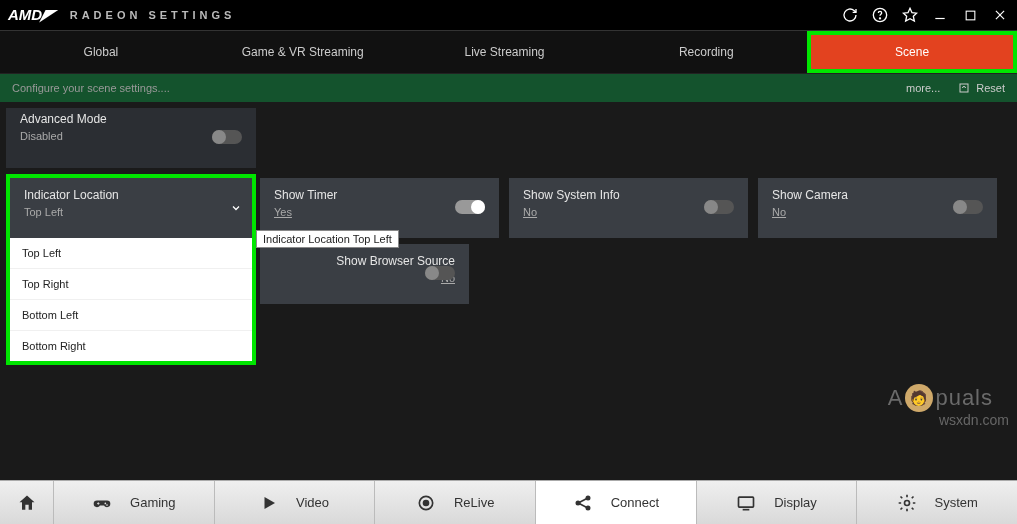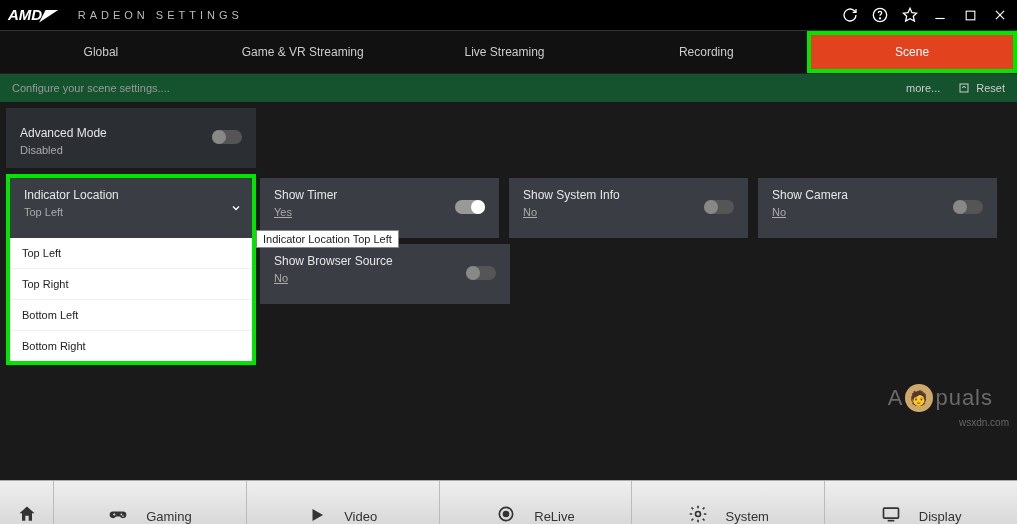--- a/index.html
+++ b/index.html
@@ -2,40 +2,40 @@
 <html><head>
 <meta charset="utf-8">
 <style>
   * { box-sizing: border-box; margin: 0; padding: 0; font-family: -apple-system, "Segoe UI", Arial, sans-serif; }
   body { background: #1a1a1a; color: #ccc; width: 1017px; height: 524px; overflow: hidden; position: relative; display: flex; flex-direction: column; }
 
   
   .titlebar { height: 30px; background: #000; display: flex; align-items: center; padding: 0 8px; }
   .amd-logo { color: #fff; font-weight: 900; font-size: 15px; letter-spacing: 0px; font-style: italic; }
   .amd-logo .arrow { display: inline-block; transform: skewX(-15deg); }
-  .app-title { color: #bbb; font-size: 11px; letter-spacing: 4px; margin-left: 24px; font-weight: 400; }
+  .app-title { color: #bbb; font-size: 11px; letter-spacing: 4px; margin-left: 16px; font-weight: 700; }
   .titlebar-spacer { flex: 1; }
   .title-icons { display: flex; align-items: center; gap: 12px; }
   .title-icon { color: #fff; width: 18px; height: 18px; display: flex; align-items: center; justify-content: center; font-size: 14px; cursor: pointer; }
 
   
   .toptabs { height: 44px; background: #111; display: flex; border-top: 1px solid #333; border-bottom: 1px solid #222; }
   .toptabs .tab { flex: 1; display: flex; align-items: center; justify-content: center; font-size: 12px; color: #ccc; cursor: pointer; position: relative; }
   .toptabs .tab.active { background: #e3421f; color: #fff; }
   .toptabs .tab.highlighted { border: 4px solid #00e600; }
 
   
   .secondarybar { height: 28px; background: #14532d; display: flex; align-items: center; padding: 0 12px; font-size: 11px; color: #999; }
   .secondarybar .spacer { flex: 1; }
   .secondarybar .more, .secondarybar .reset { color: #ccc; font-size: 11px; cursor: pointer; display: flex; align-items: center; gap: 6px; margin-left: 18px; }
 
   
   .content { flex: 1; background: #1a1a1a; padding: 6px; position: relative; }
   .row { display: flex; gap: 6px; margin-bottom: 6px; }
-  .card { background: #3a3e44; height: 60px; padding: 18px 14px; position: relative; color: #d8d8d8; }
+  .card { background: #3a3e44; height: 60px; padding: 4px 14px; position: relative; color: #d8d8d8; }
   .card .lbl { font-size: 12px; color: #e6e6e6; }
   .card .val { font-size: 11px; color: #aaa; margin-top: 4px; }
   .card.dark { background: #2b2e33; }
   .card.small { width: 250px; }
 
   
   .toggle { position: absolute; right: 14px; top: 22px; width: 30px; height: 14px; border-radius: 8px; background: #555; }
   .toggle::after { content: ""; position: absolute; width: 14px; height: 14px; border-radius: 50%; background: #888; top: 0; left: 0; }
   .toggle.on { background: #999; }
   .toggle.on::after { left: auto; right: 0; background: #fff; }
@@ -56,28 +56,28 @@
   
   .floating-row { position: absolute; left: 260px; top: 76px; right: 20px; display: flex; gap: 10px; }
   .floating-card { flex: 1; height: 60px; background: #3a3e44; padding: 10px 14px; position: relative; color: #d8d8d8; }
   .floating-card .lbl { font-size: 12px; color: #e6e6e6; }
   .floating-card .val { font-size: 11px; color: #aaa; margin-top: 4px; text-decoration: underline; }
 
   .floating-row2 { position: absolute; left: 260px; top: 142px; width: 250px; }
 
   
   .bottomnav { height: 44px; background: #e4e4e4; display: flex; border-top: 1px solid #aaa; }
-  .bt { flex: 1; display: flex; align-items: flex-end; justify-content: center; gap: 18px; font-size: 13px; color: #333; border-right: 1px solid #bbb; cursor: pointer; background: linear-gradient(#efefef,#d9d9d9); }
+  .bt { flex: 1; display: flex; align-items: center; justify-content: center; gap: 18px; font-size: 13px; color: #333; border-right: 1px solid #bbb; cursor: pointer; background: linear-gradient(#efefef,#d9d9d9); }
   .bt.home { flex: 0 0 54px; }
   .bt.active { background: #fff; }
   .bt:last-child { border-right: none; }
   .bicon { display: flex; align-items: center; }
 
   
-  .wm-site { position: absolute; right: 8px; bottom: 52px; font-size: 10px; color: #666; text-align: right; }
+  .wm-site { position: absolute; right: 8px; bottom: 52px; font-size: 14px; color: #666; text-align: right; }
   .wm-brand { position: absolute; right: 24px; bottom: 68px; font-size: 22px; color: #6a6a6a; font-weight: 500; letter-spacing: 1px; display: flex; align-items: center; gap: 2px; }
   .wm-brand .av { width: 28px; height: 28px; border-radius: 50%; background: #cfa96a; display: inline-flex; align-items: center; justify-content: center; font-size: 14px; }
 
   svg { display: block; }
 </style>
 </head>
 <body>
 
 <div class="titlebar">
   <span class="amd-logo">
@@ -200,21 +200,21 @@
       <div class="toggle"></div>
     </div>
     <div class="floating-card">
       <div class="lbl">Show Camera</div>
       <div class="val">No</div>
       <div class="toggle"></div>
     </div>
   </div>
 
   <div class="floating-row2">
-    <div class="floating-card" style="flex:none;width:250px;">
+    <div class="floating-card" style="flex:none;width:209px;text-align:right;">
       <div class="lbl">Show Browser Source</div>
       <div class="val">No</div>
       <div class="toggle"></div>
     </div>
   </div>
 
   <div class="wm-brand">
     <span>A</span>
     <span class="av">🧑</span>
     <span>puals</span>
@@ -249,31 +249,43 @@
   </div>
   <div class="bt">
     <span class="bicon">
       <svg width="20" height="20" viewBox="0 0 24 24" fill="none" stroke="#333" stroke-width="2">
           <circle cx="12" cy="12" r="8"></circle>
           <circle cx="12" cy="12" r="3" fill="#333"></circle>
         </svg>
     </span>
     <span>ReLive</span>
   </div>
+  <div class="bt active">
+    <span class="bicon">
+      <svg width="20" height="20" viewBox="0 0 24 24" fill="none" stroke="#333" stroke-width="2">
+          <circle cx="6" cy="12" r="2" fill="#333"></circle>
+          <circle cx="18" cy="6" r="2" fill="#333"></circle>
+          <circle cx="18" cy="18" r="2" fill="#333"></circle>
+          <line x1="8" y1="11" x2="16" y2="7"></line>
+          <line x1="8" y1="13" x2="16" y2="17"></line>
+        </svg>
+    </span>
+    <span>Connect</span>
+  </div>
+  <div class="bt">
+    <span class="bicon">
+      <svg width="20" height="20" viewBox="0 0 24 24" fill="none" stroke="#333" stroke-width="2">
+          <rect x="3" y="5" width="18" height="12" rx="1"></rect>
+          <line x1="8" y1="20" x2="16" y2="20"></line>
+        </svg>
+    </span>
+    <span>Display</span>
+  </div>
   <div class="bt">
     <span class="bicon">
       <svg width="20" height="20" viewBox="0 0 24 24" fill="none" stroke="#333" stroke-width="2">
           <circle cx="12" cy="12" r="3"></circle>
           <path d="M12 2v3M12 19v3M4.2 4.2l2.1 2.1M17.7 17.7l2.1 2.1M2 12h3M19 12h3M4.2 19.8l2.1-2.1M17.7 6.3l2.1-2.1"></path>
         </svg>
     </span>
     <span>System</span>
   </div>
-  <div class="bt">
-    <span class="bicon">
-      <svg width="20" height="20" viewBox="0 0 24 24" fill="none" stroke="#333" stroke-width="2">
-          <rect x="3" y="5" width="18" height="12" rx="1"></rect>
-          <line x1="8" y1="20" x2="16" y2="20"></line>
-        </svg>
-    </span>
-    <span>Display</span>
-  </div>
 </div>
 
 </body></html>

